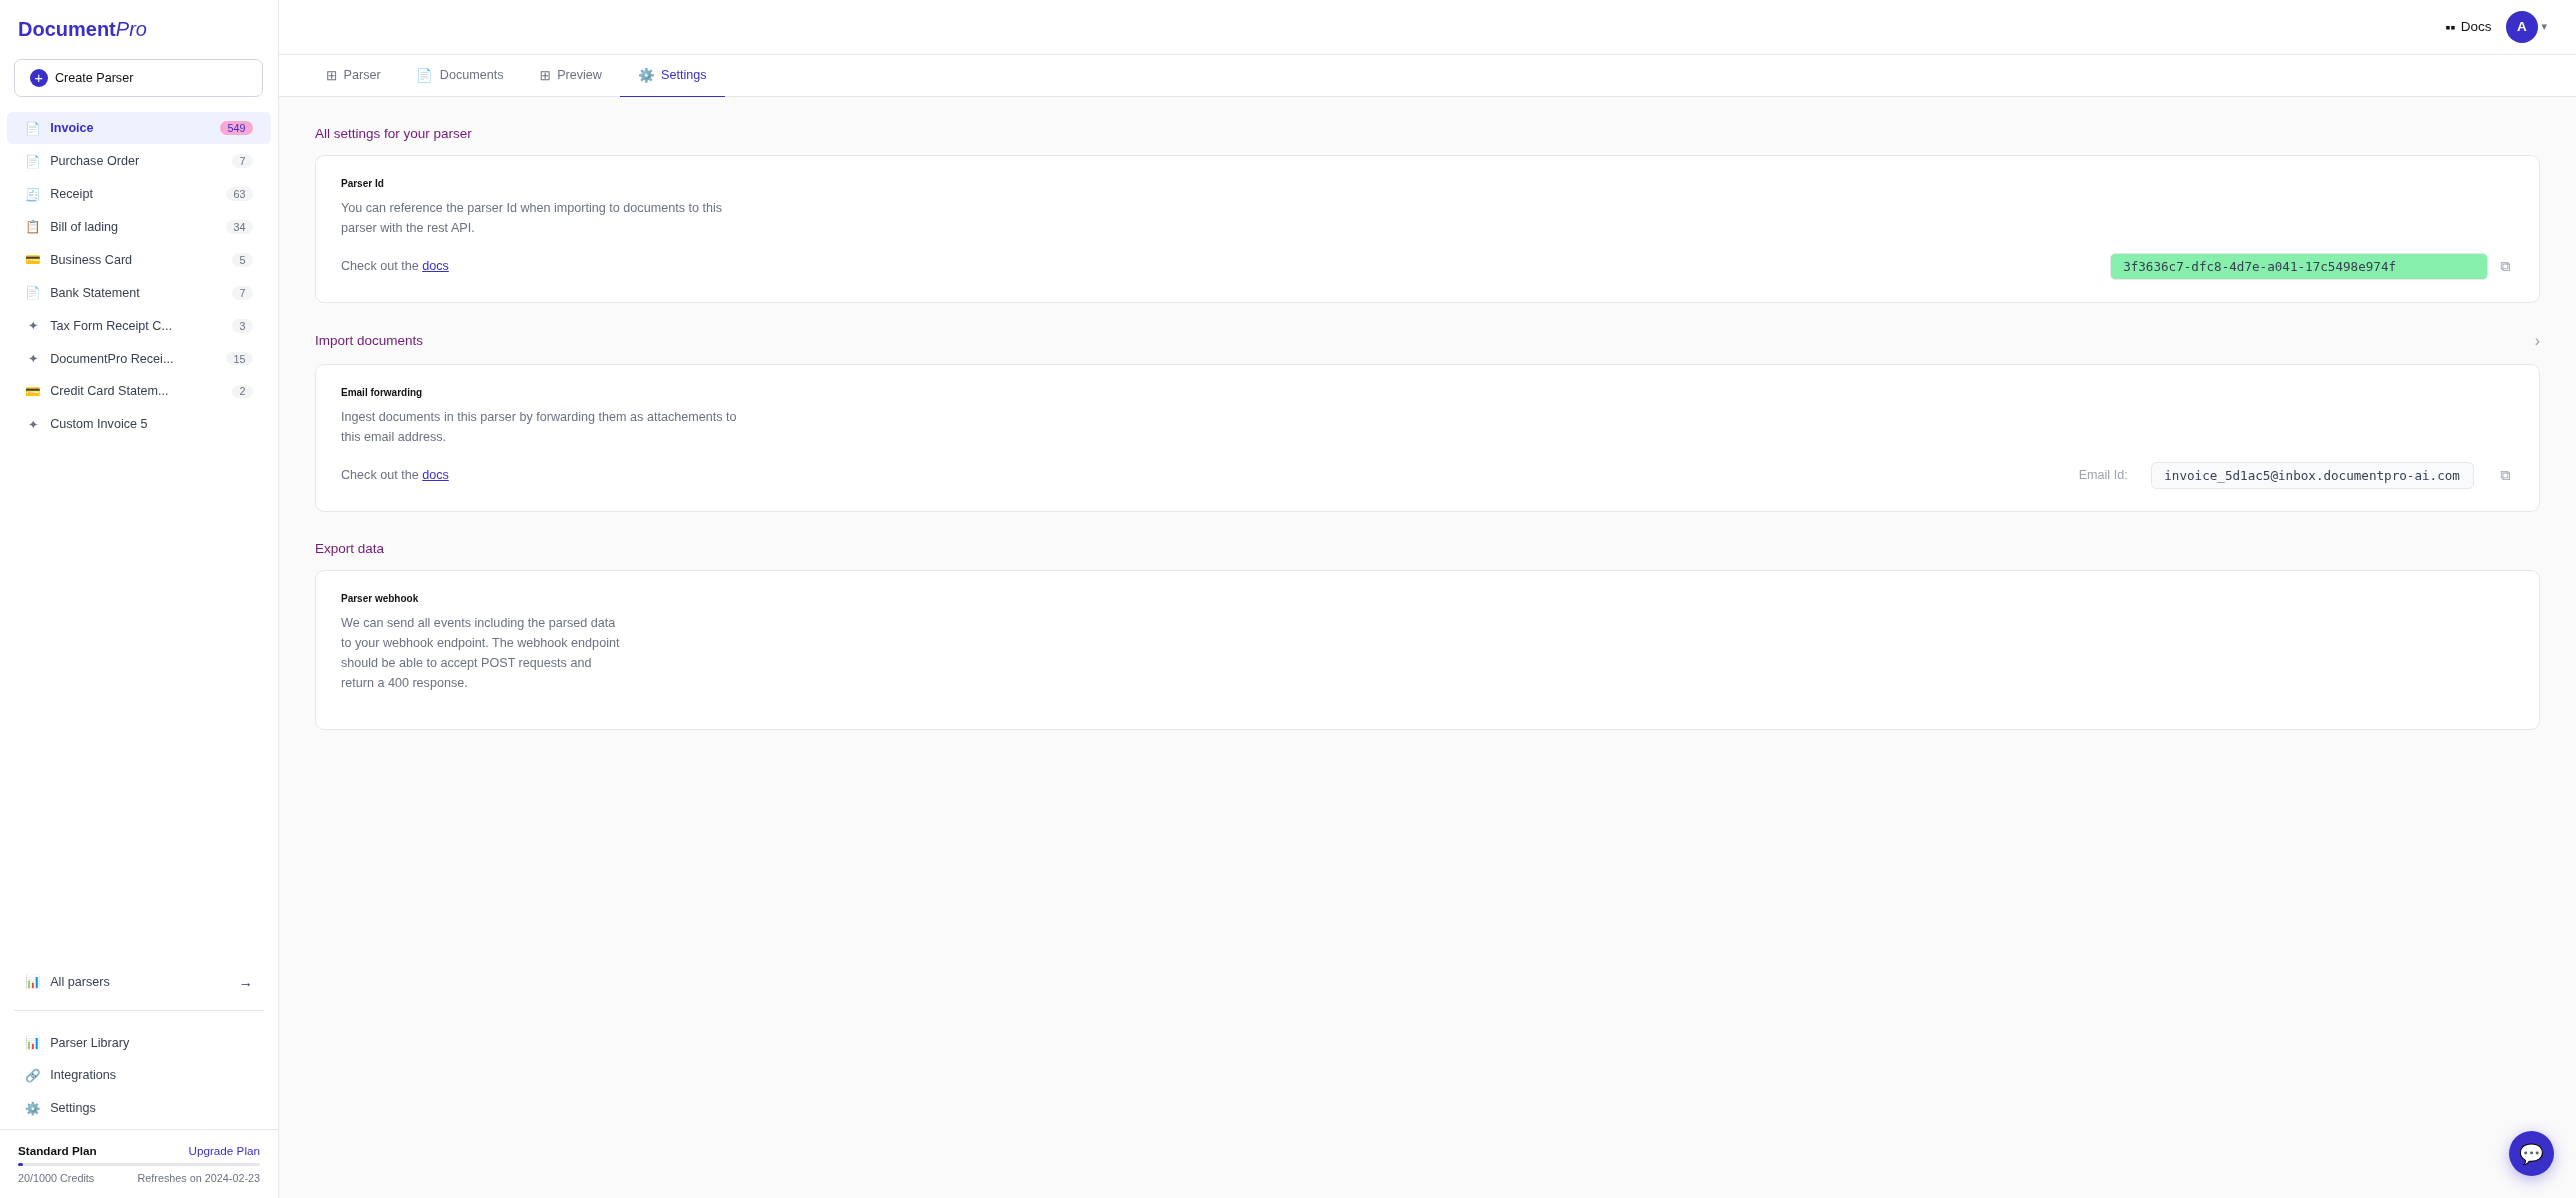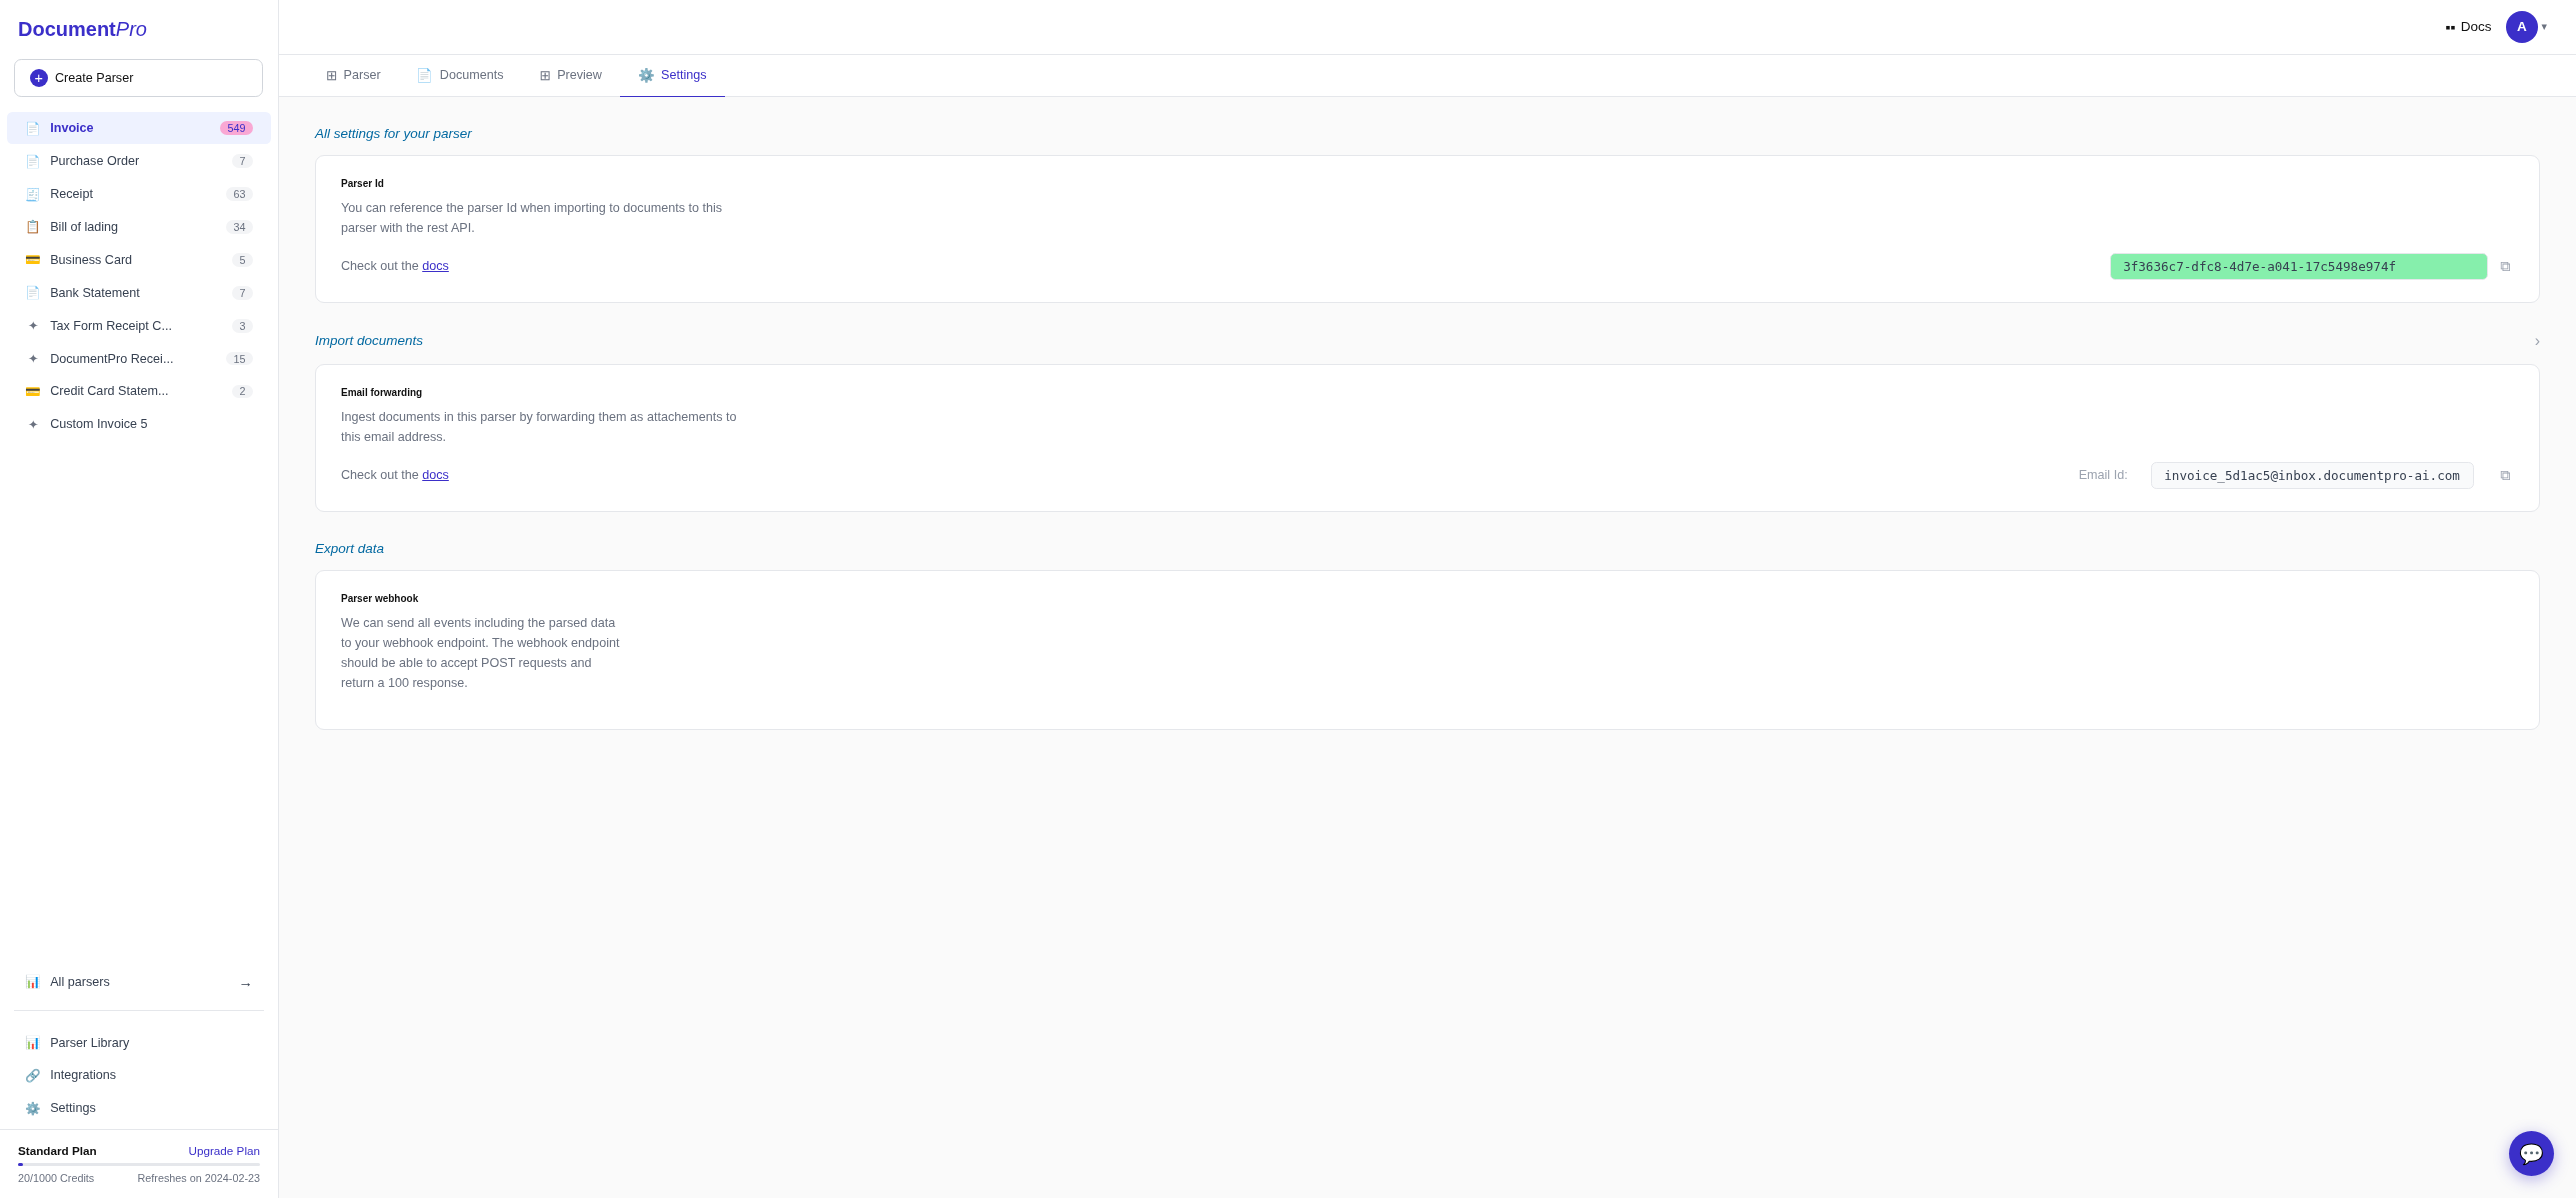--- a/index.html
+++ b/index.html
@@ -166,23 +166,22 @@
     .content-area {
       flex: 1;
       overflow-y: auto;
       padding: 29px 36px;
       background: #fafafa;
     }
 
     .section-title {
       font-size: 13.5px;
       font-weight: 500;
-      color: #0369a1;
+      color: #701a75;
       margin-bottom: 14.4px;
-      font-style: italic;
     }
 
     .card {
       background: #fff;
       border: 0.9px solid #e5e7eb;
       border-radius: 9px;
       padding: 21.6px 25px;
       margin-bottom: 21.6px;
     }
     .card-title {
@@ -440,21 +439,21 @@
     </div>
 
     <div class="section-gap">
       <div class="section-title">Export data</div>
       <div class="card">
         <div class="card-title">Parser webhook</div>
         <div class="card-desc">
           <span>We can send all events including the parsed data</span><br>
           <span>to your webhook endpoint. The webhook endpoint</span><br>
           <span>should be able to accept POST requests and</span><br>
-          <span>return a 100 response.</span>
+          <span>return a 400 response.</span>
         </div>
       </div>
     </div>
   </div>
 </div>
 
 <div class="chat-bubble">
   <span class="chat-bubble-icon">💬</span>
 </div>
 

